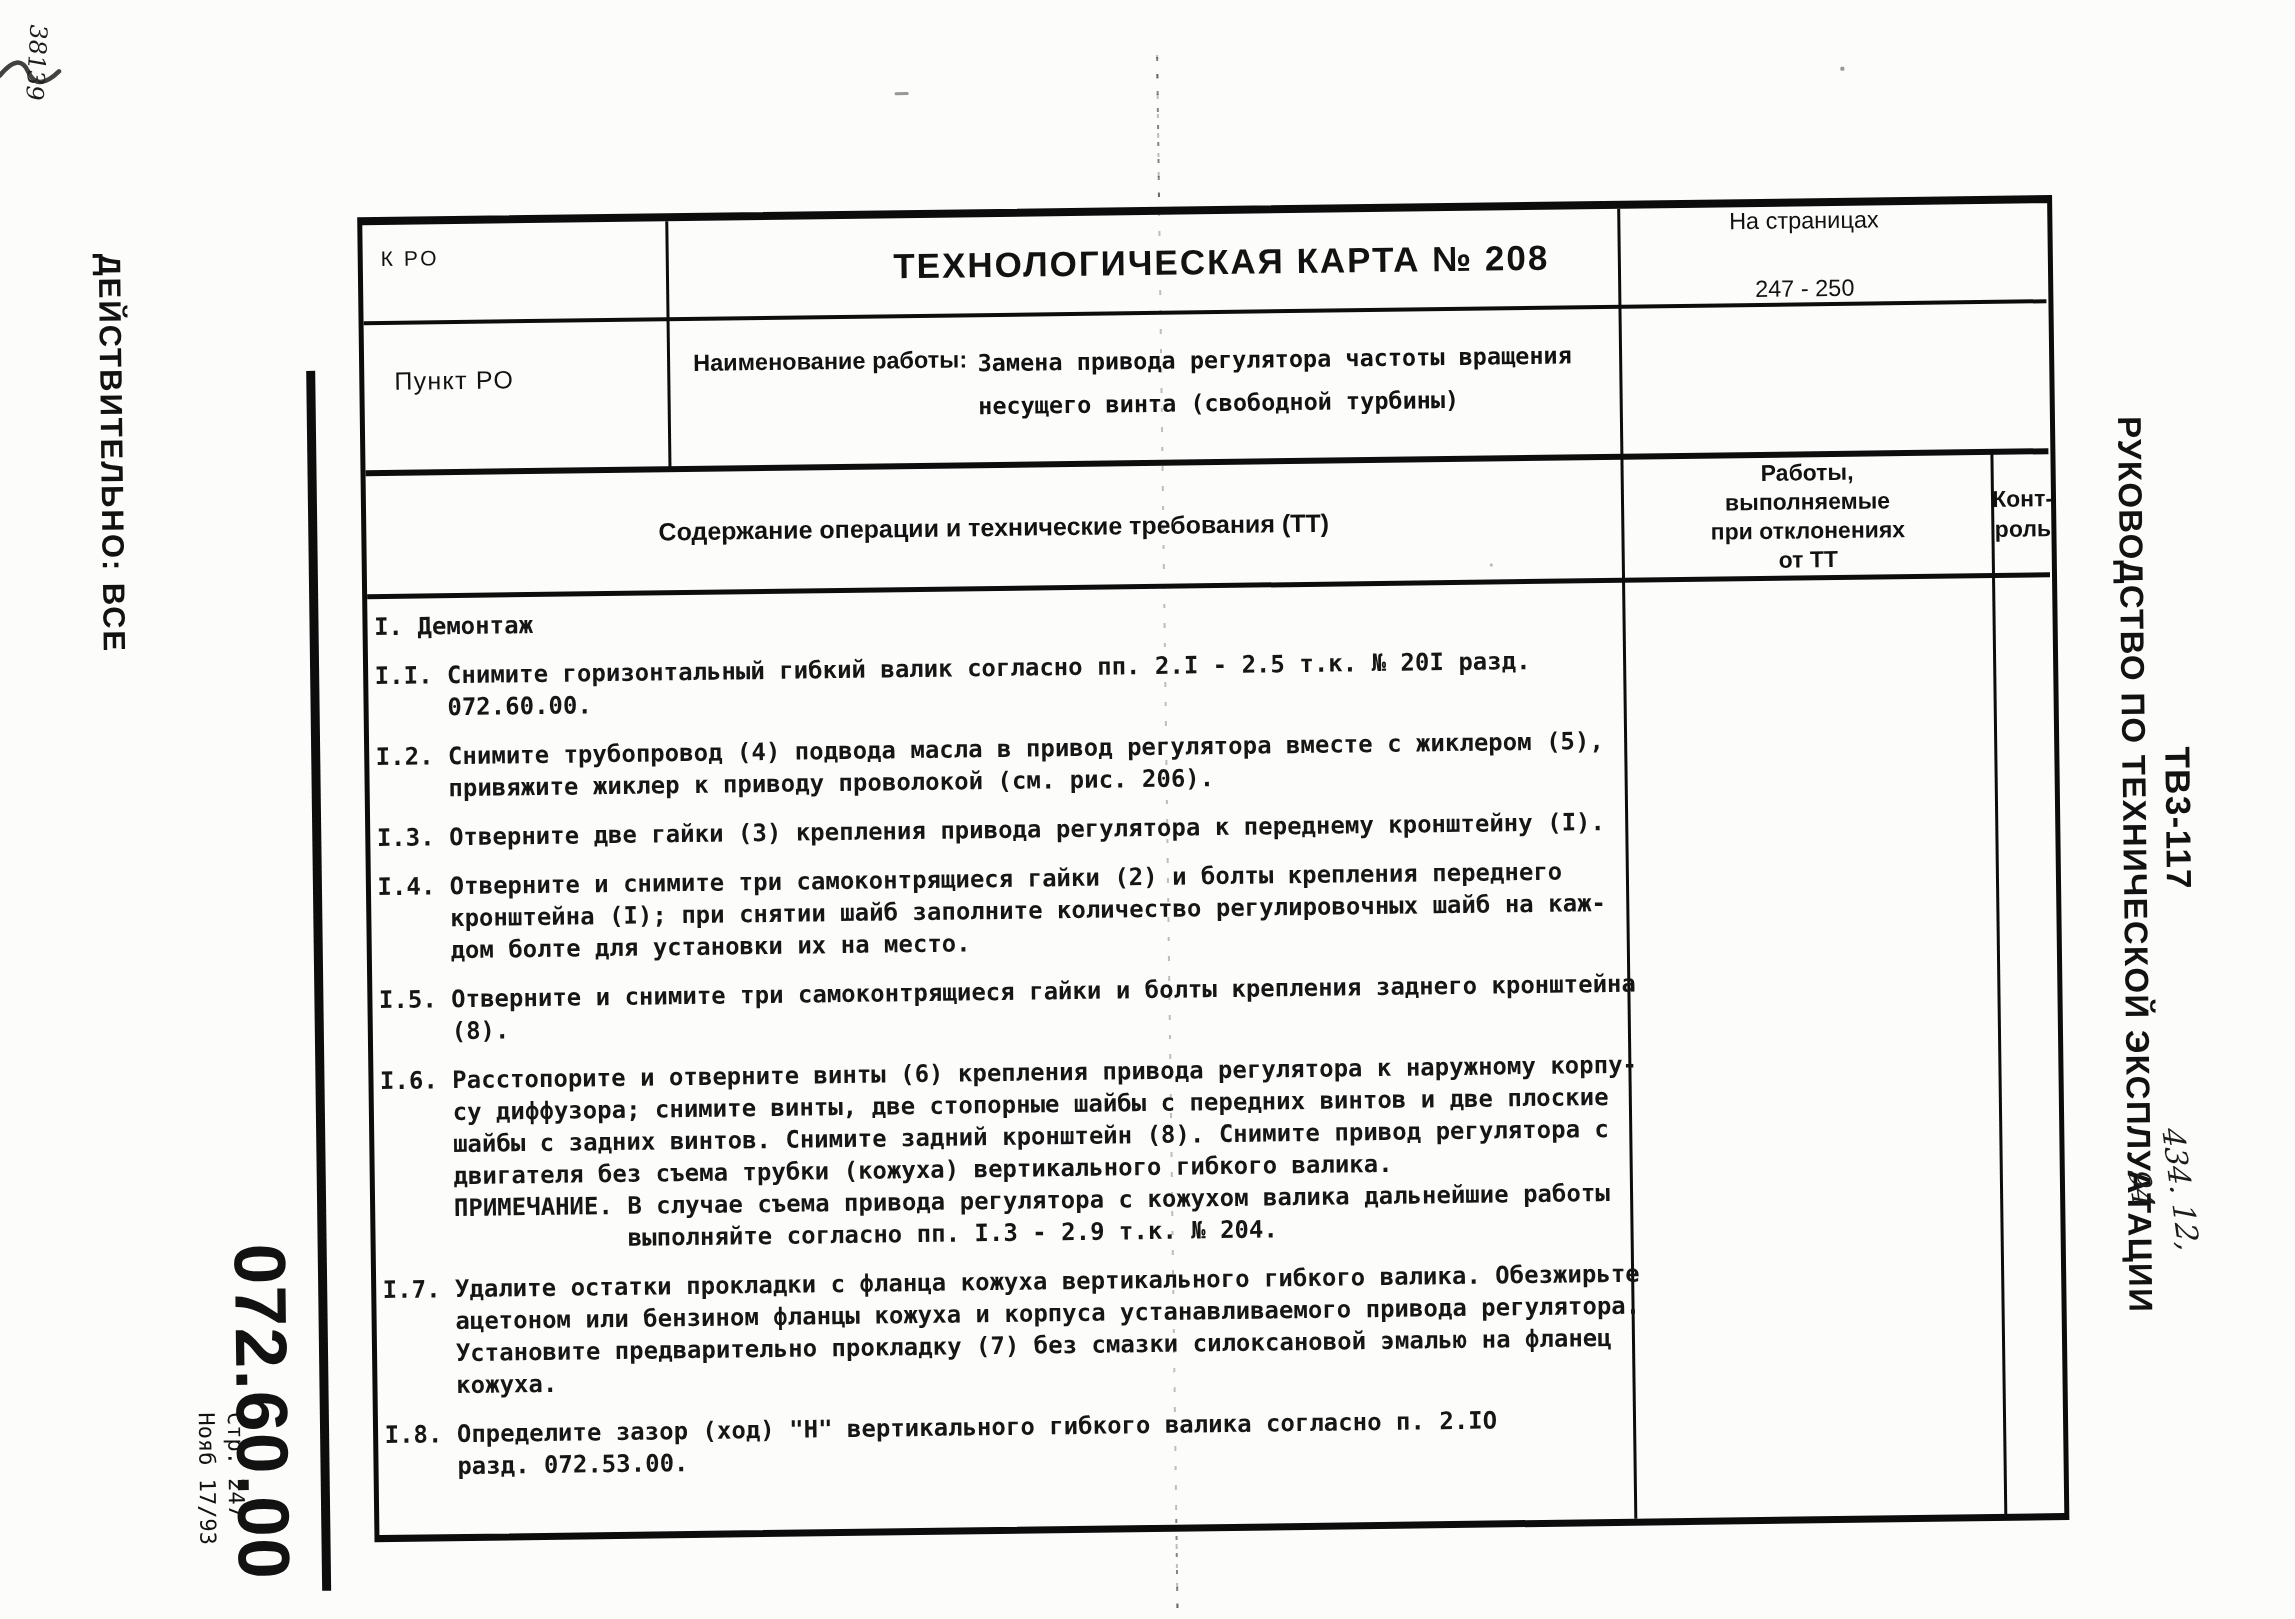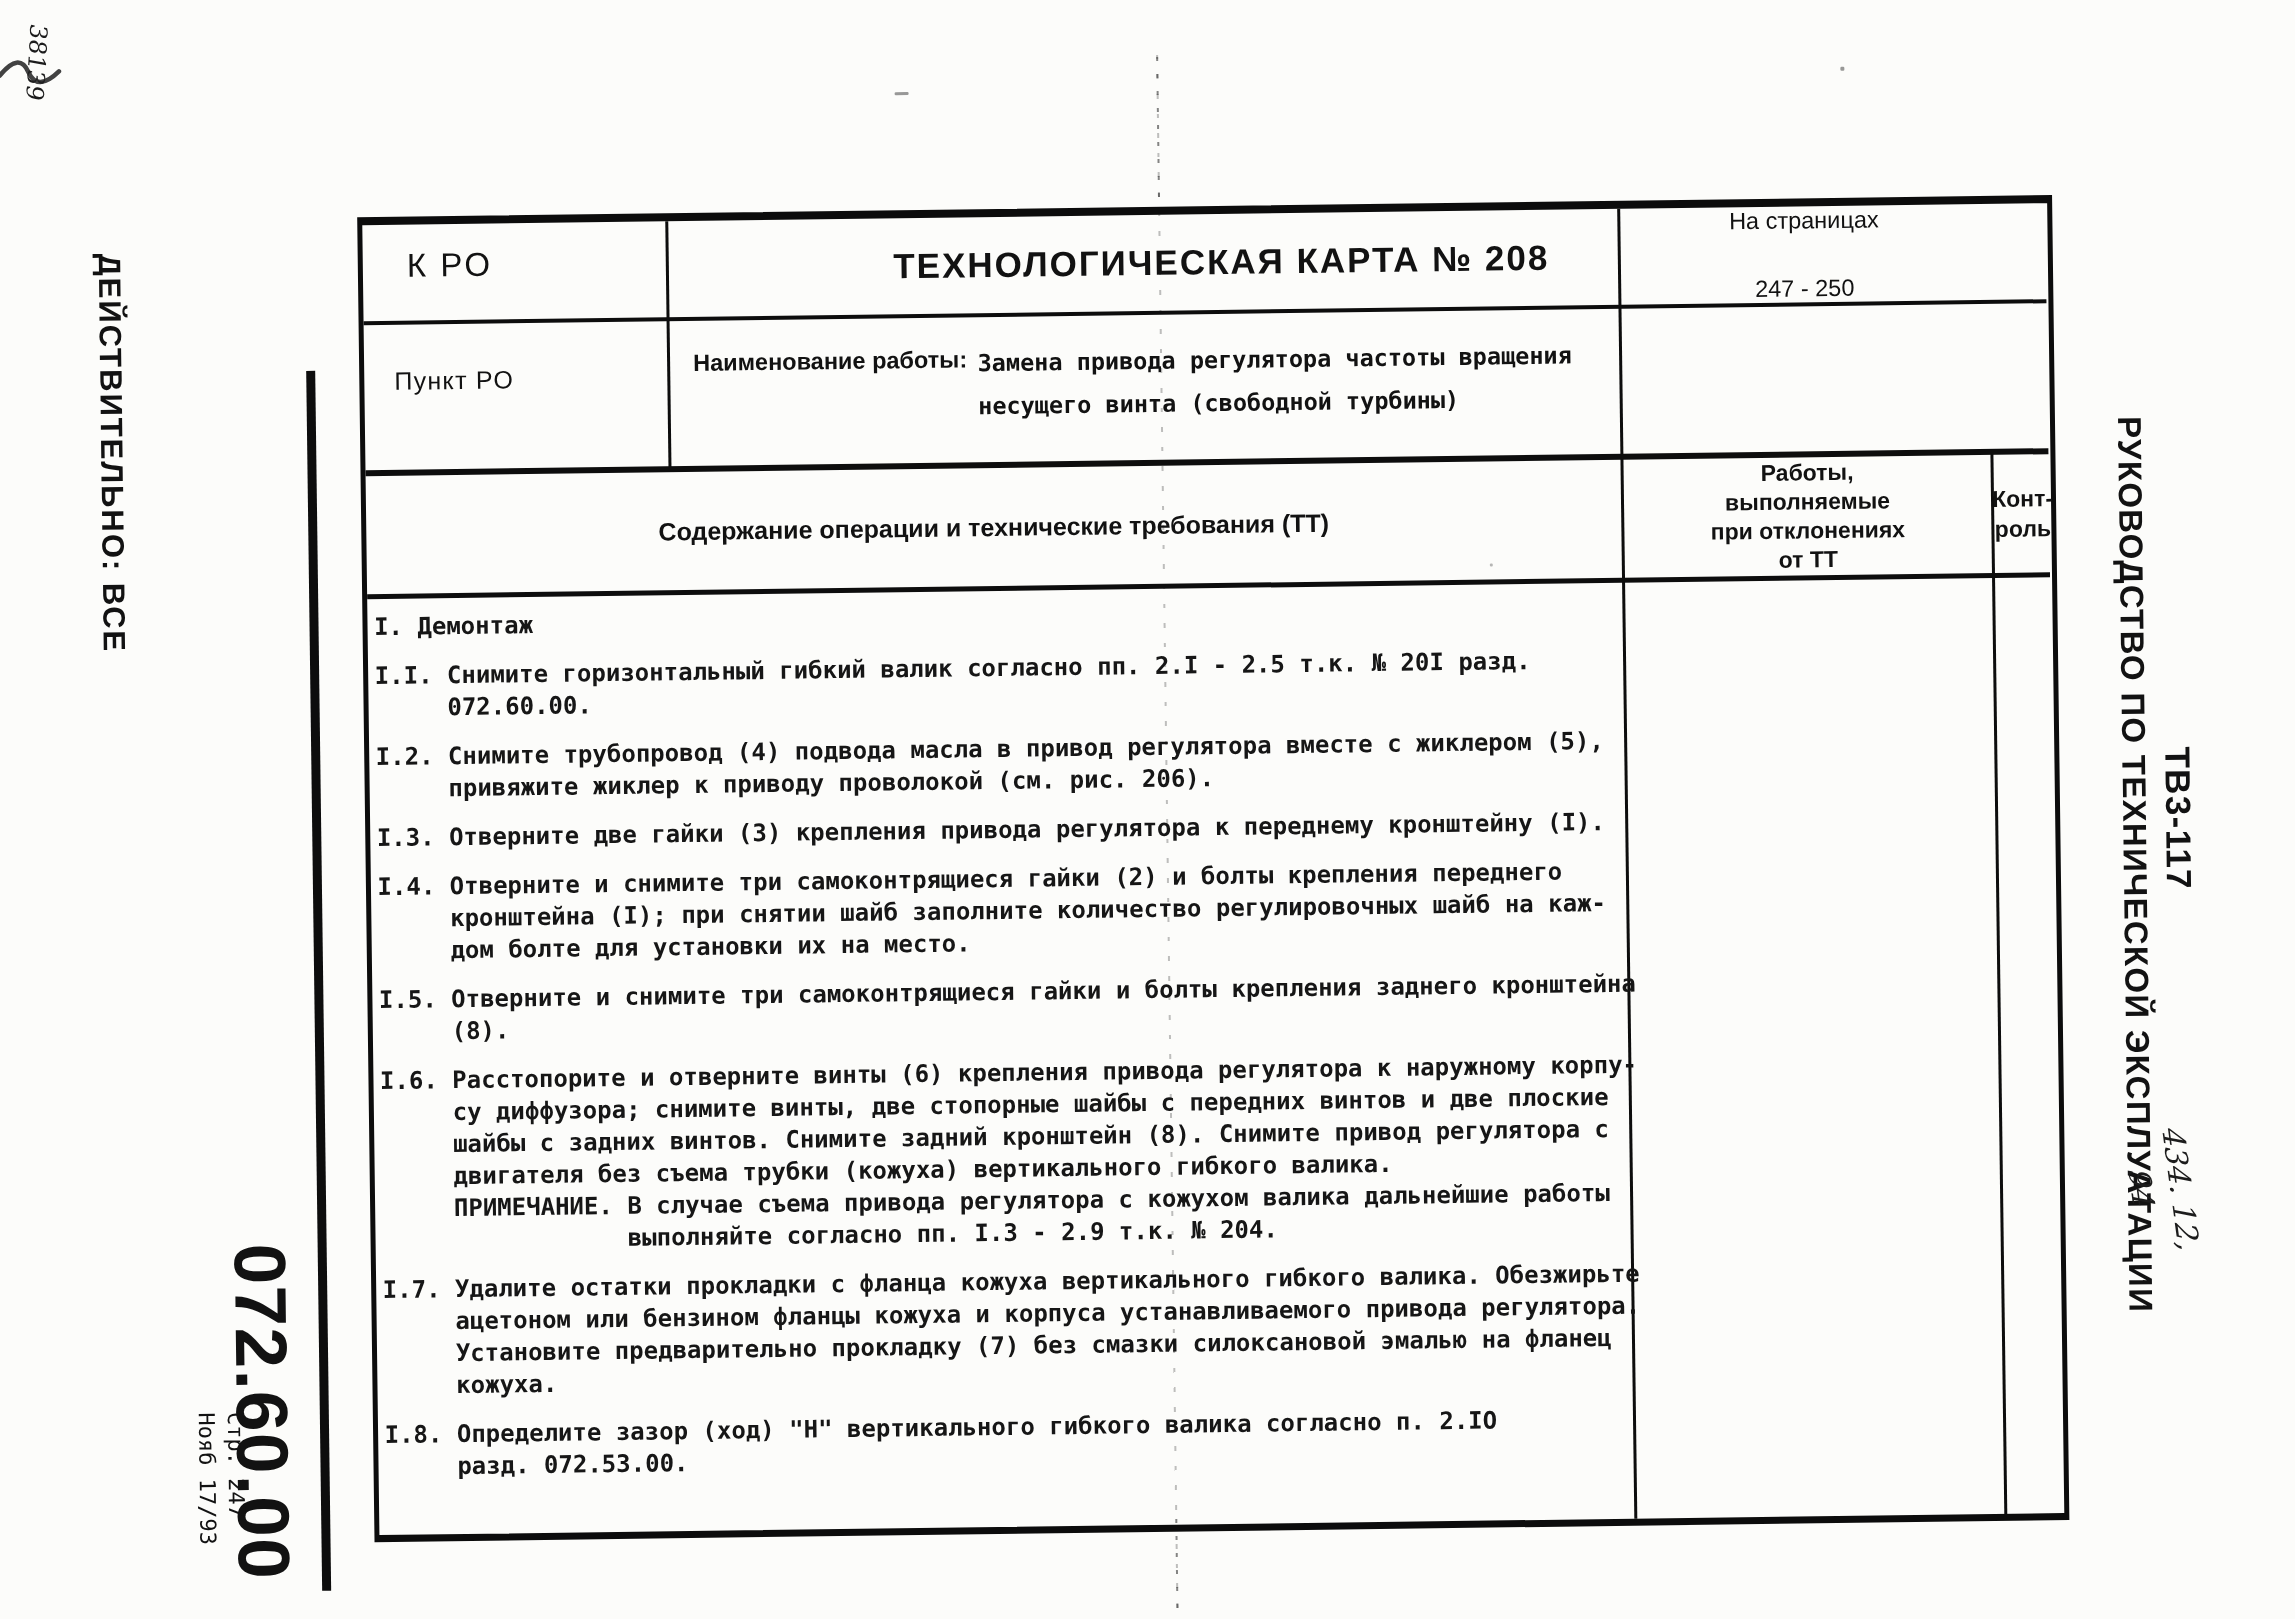--- a/index.html
+++ b/index.html
@@ -68,21 +68,21 @@
 
     <div class="tbl">
 
       <div class="vl" style="left:303px;top:0;width:3.3px;height:248px;"></div>
       <div class="vl" style="left:1255px;top:0;width:3.3px;height:1310px;"></div>
       <div class="vl" style="left:1625px;top:248px;width:3.3px;height:1063px;"></div>
       <div class="hl" style="left:0;top:96px;width:1683px;height:3.9px;"></div>
       <div class="hl" style="left:0;top:245px;width:1683px;height:5.9px;"></div>
       <div class="hl" style="left:0;top:369px;width:1683px;height:4.6px;"></div>
 
-      <div class="plain" style="left:44px;top:22px;font-size:33px;letter-spacing:2.6px;">К РО</div>
+      <div class="plain" style="left:18px;top:22px;font-size:21px;letter-spacing:2.6px;">К РО</div>
       <div class="cell" style="left:306px;top:0;width:949px;height:96px;padding-left:78px;font-size:35px;font-weight:700;letter-spacing:2px;">ТЕХНОЛОГИЧЕСКАЯ КАРТА № 208</div>
       <div class="cell prelines" style="left:1258px;top:0;width:367px;height:96px;padding-right:85px;font-size:23.5px;line-height:34px;">
         <div><span>На страницах</span><br>
         <span>247 - 250</span></div>
       </div>
 
       <div class="plain" style="left:30px;top:142px;font-size:25px;letter-spacing:1.3px;">Пункт РО</div>
       <div class="plain" style="left:329px;top:125px;width:913px;display:flex;gap:10.4px;align-items:flex-start;">
         <span style="font-size:23.5px;font-weight:700;white-space:nowrap;padding-top:3.9px;">Наименование работы:</span>
         <span class="mono prelines" style="font-size:23.5px;font-weight:700;line-height:43px;">Замена привода регулятора частоты вращения

